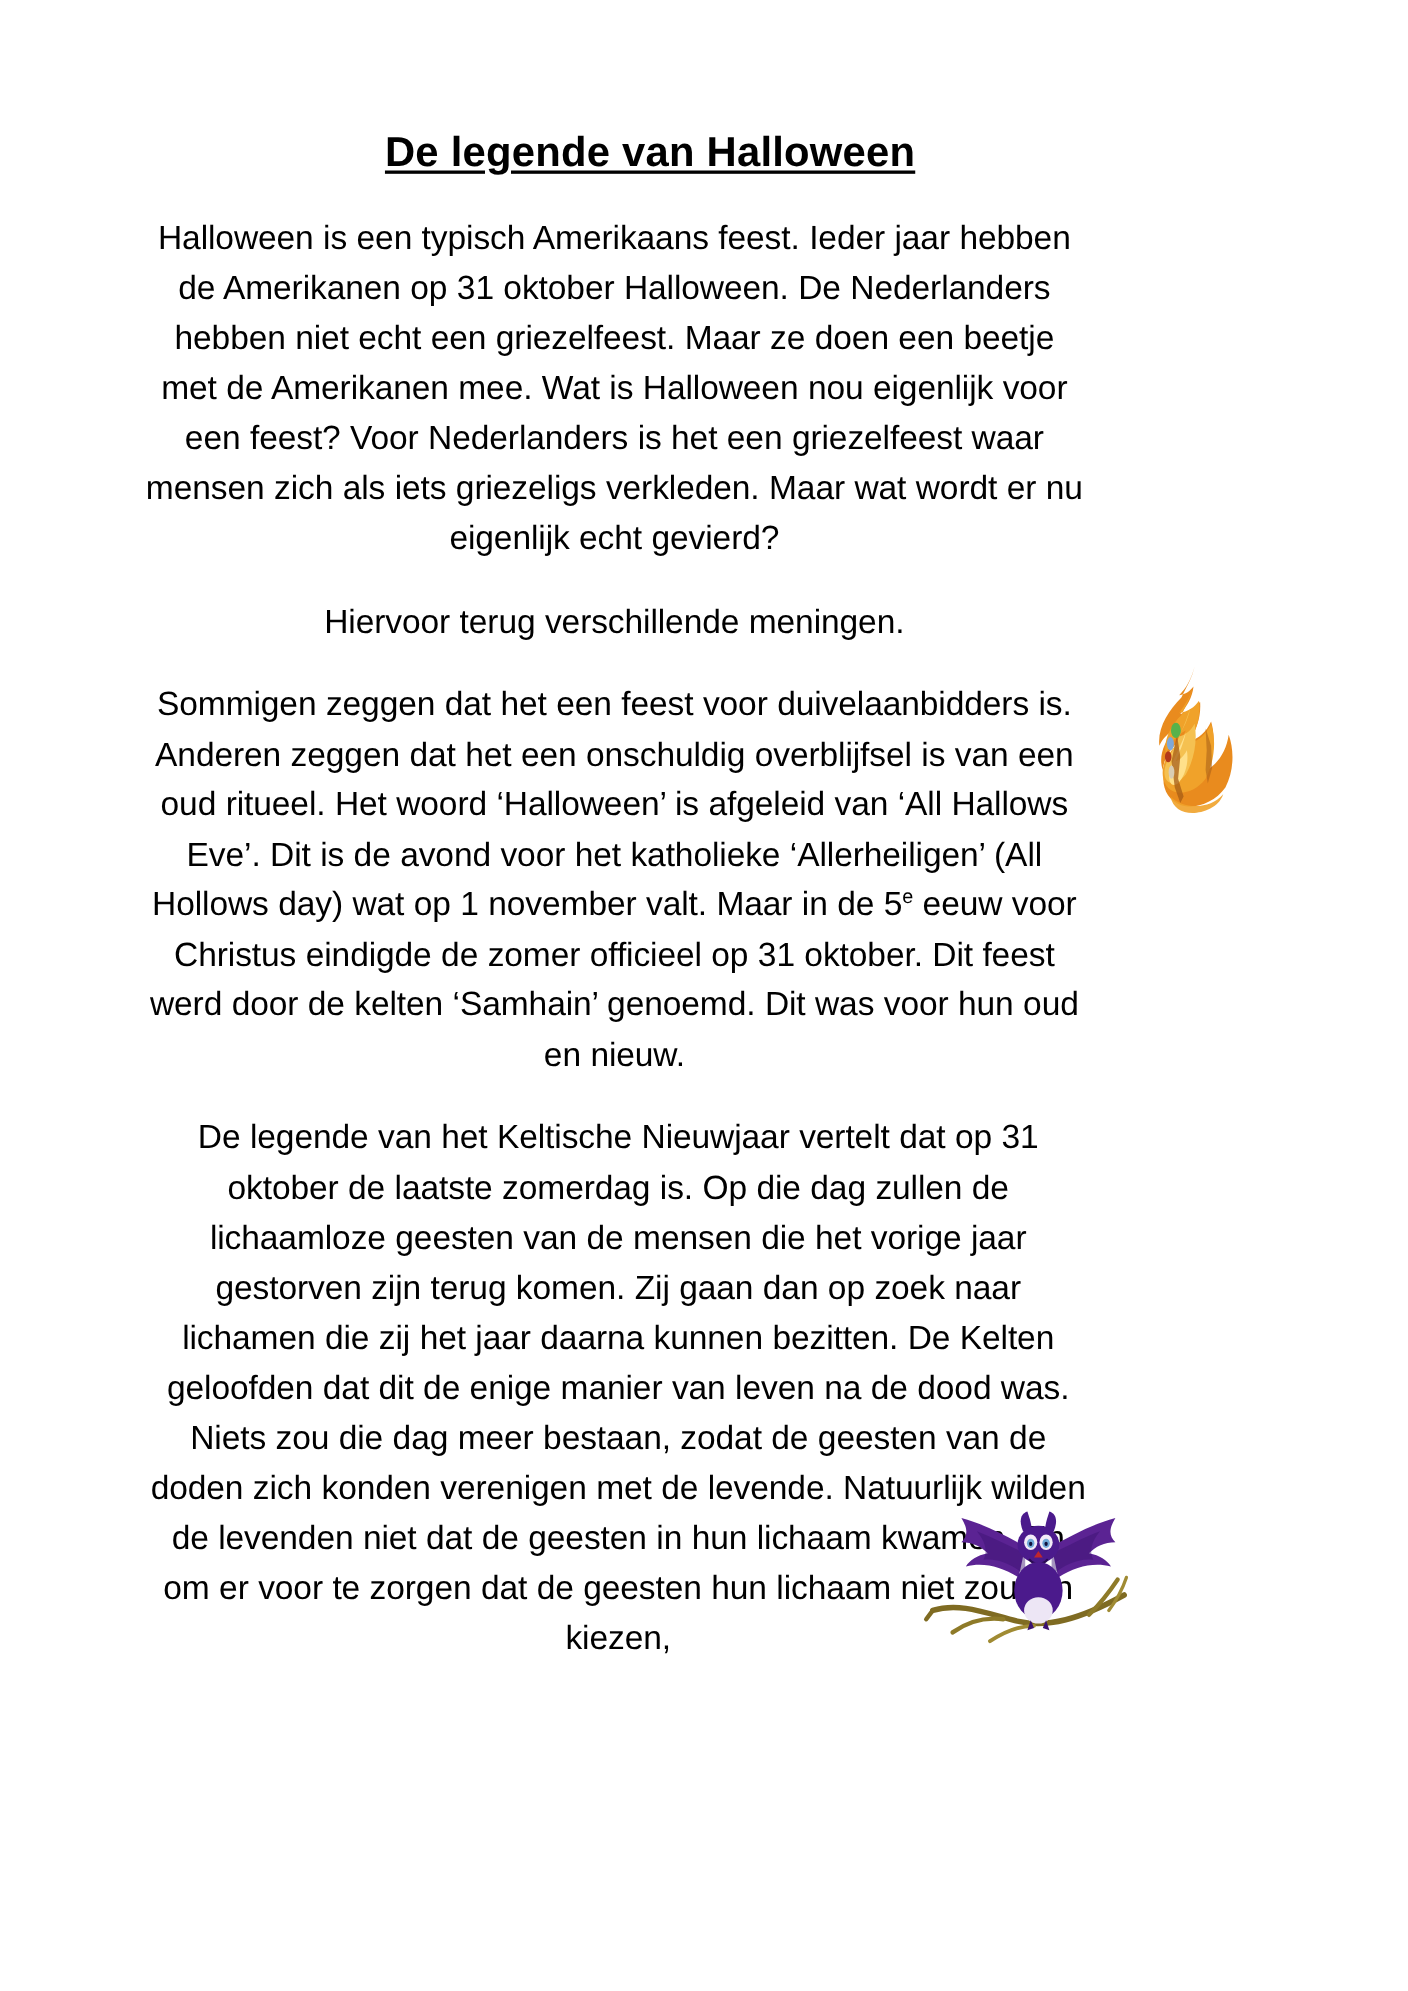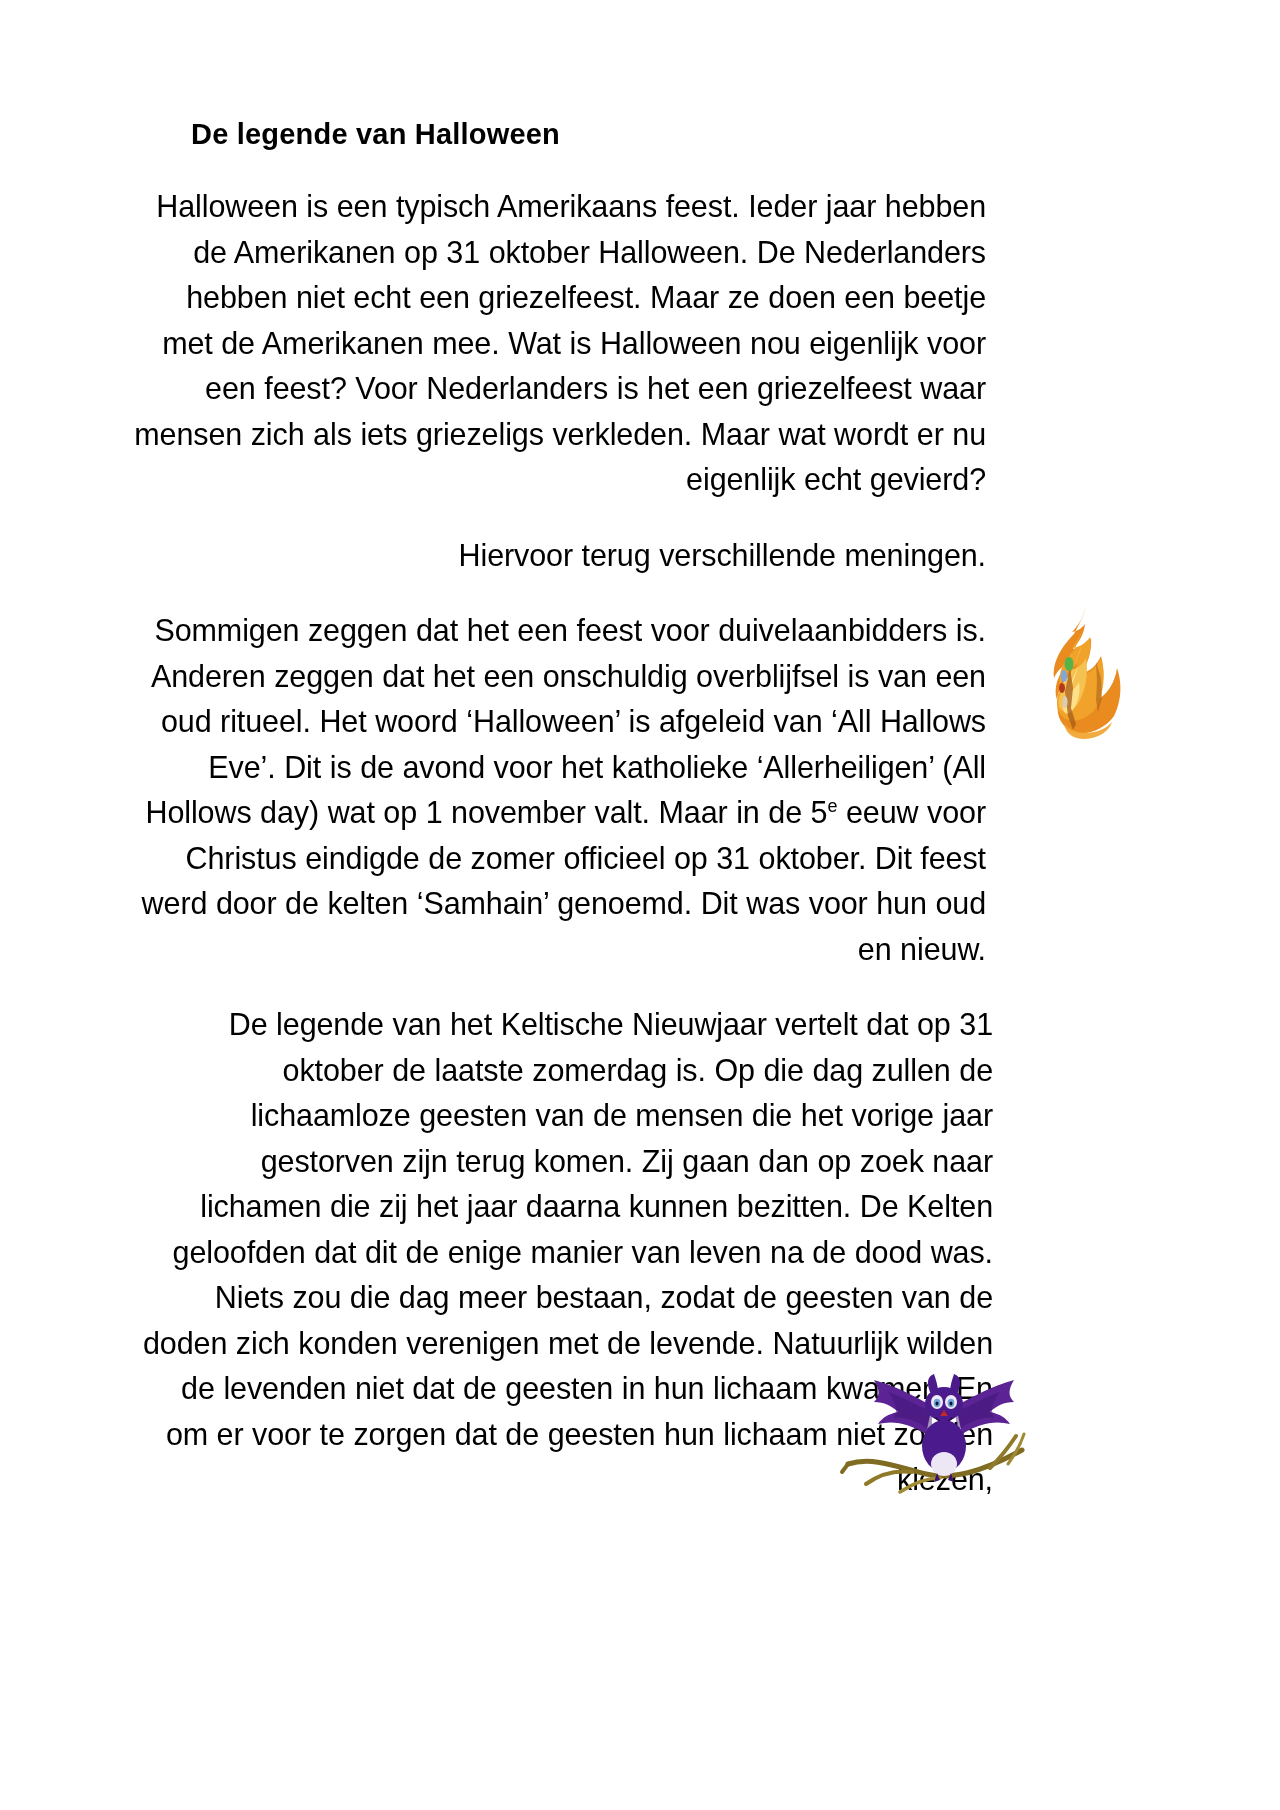--- a/index.html
+++ b/index.html
@@ -19,32 +19,34 @@
     overflow: hidden;
     box-sizing: border-box;
   }
   .content {
     position: absolute;
     left: 131px;
     top: 118px;
     width: 860px;
   }
   .doc-title {
-    font-size: 29px;
+    font-size: 38px;
     font-weight: bold;
+    text-align: center;
+    text-decoration: underline;
     text-underline-offset: 4px;
     letter-spacing: 0.2px;
     margin: 0 0 33px 0;
     padding-left: 60px;
   }
   p.para {
     font-size: 30.5px;
     line-height: 45.5px;
     margin: 0 0 30px 0;
-    text-align: right;
+    text-align: center;
     letter-spacing: -0.1px;
     word-spacing: 0.2px;
   }
   p.para:last-child { margin-bottom: 0; }
 
   
   .w-p1 { width: 855px; }
   .w-p2 { width: 855px; }
   .w-p3 { width: 855px; }
   .w-p4 { width: 862px; }

